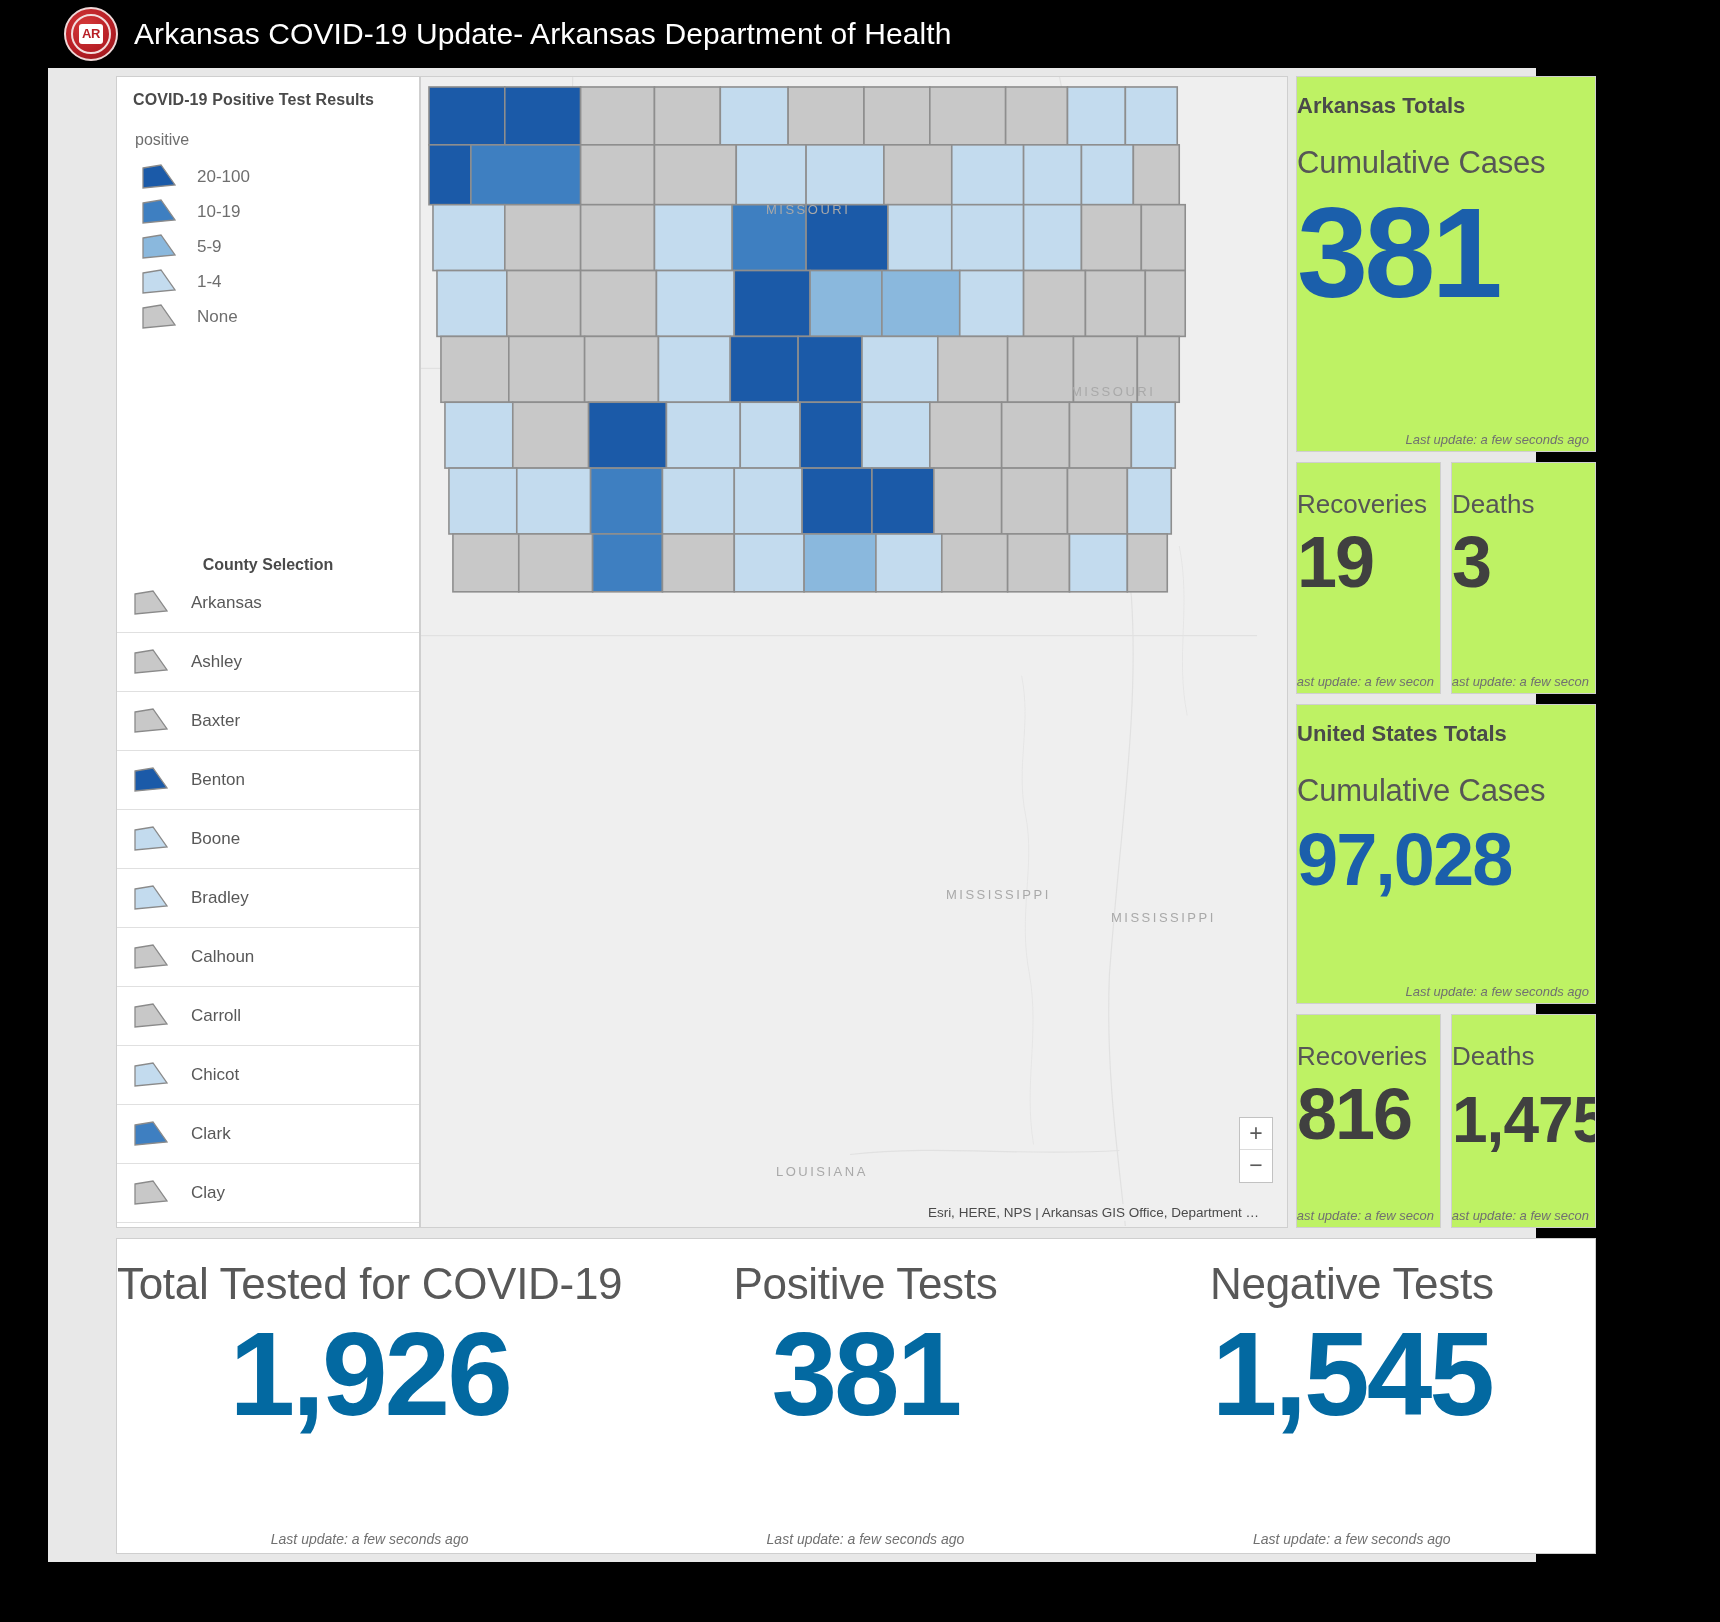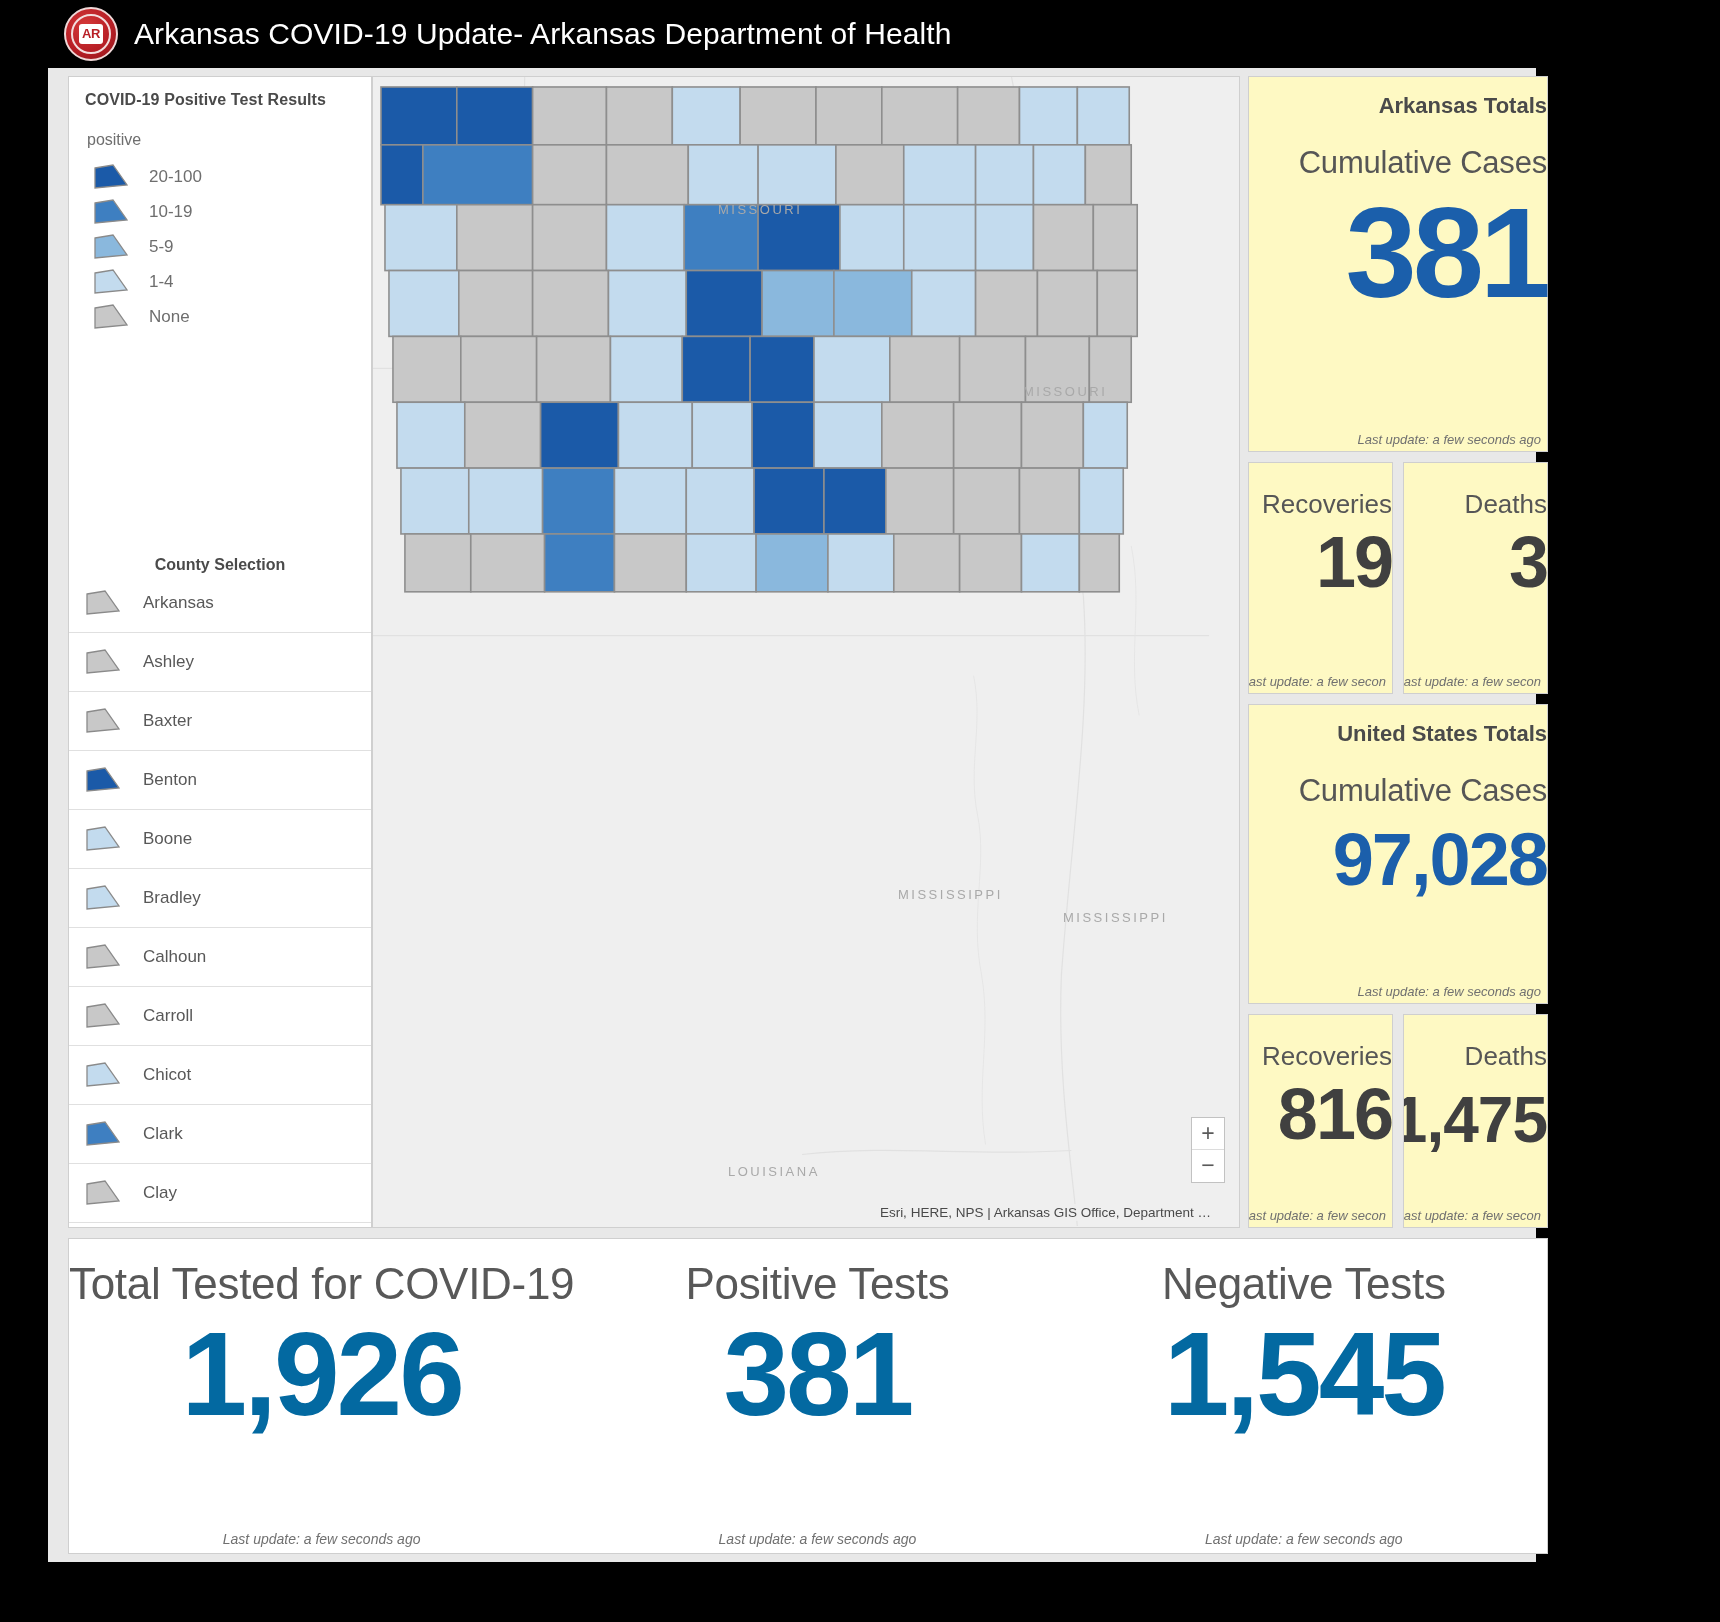--- a/index.html
+++ b/index.html
@@ -37,21 +37,21 @@
     width: 24px; height: 20px; border-radius: 3px; background: #fff;
     color: #b81f26; font-size: 13px; font-weight: bold; line-height: 20px;
     text-align: center; letter-spacing: -0.5px;
   }
   .header-title {
     margin-left: 16px; color: #fff; font-size: 30px; font-weight: 400;
     letter-spacing: 0.1px; white-space: nowrap;
   }
 
   
-  .body-wrap { position: relative; padding: 8px; height: 1494px; }
+  .body-wrap { position: relative; padding: 8px; height: 1494px; margin-left: 48px; }
 
   
   .left-panel {
     position: absolute; left: 20px; top: 8px; width: 304px; height: 1152px;
     background: #fff; border: 1px solid #cfcfcf;
     display: flex; flex-direction: column; overflow: hidden;
   }
   .legend-box { padding: 14px 16px 0 16px; flex: 0 0 auto; }
   .legend-title {
     font-size: 16px; font-weight: bold; color: #4a4a4a; margin-bottom: 22px;
@@ -95,22 +95,22 @@
   .zoom-btn.plus { border-bottom: 1px solid #dcdcdc; }
   .attribution {
     position: absolute; right: 24px; bottom: 6px; font-size: 13.5px;
     color: #4a4a4a; background: rgba(239,239,239,.82); padding: 1px 4px;
     white-space: nowrap;
   }
 
   
   .right-col { position: absolute; left: 1200px; top: 8px; width: 300px; height: 1152px; }
   .card {
-    background: #fef9c3; border: 1px solid #cfcfcf; position: relative;
-    display: flex; flex-direction: column; align-items: flex-end;
+    background: #bef264; border: 1px solid #cfcfcf; position: relative;
+    display: flex; flex-direction: column; align-items: flex-start;
   }
   .card-title {
     font-size: 22px; font-weight: bold; color: #4a4a4a; margin-top: 16px;
     white-space: nowrap;
   }
   .card-sub {
     font-size: 31px; color: #565656; font-weight: 400; white-space: nowrap;
     margin-top: 26px; letter-spacing: -0.2px;
   }
   .big-num {

